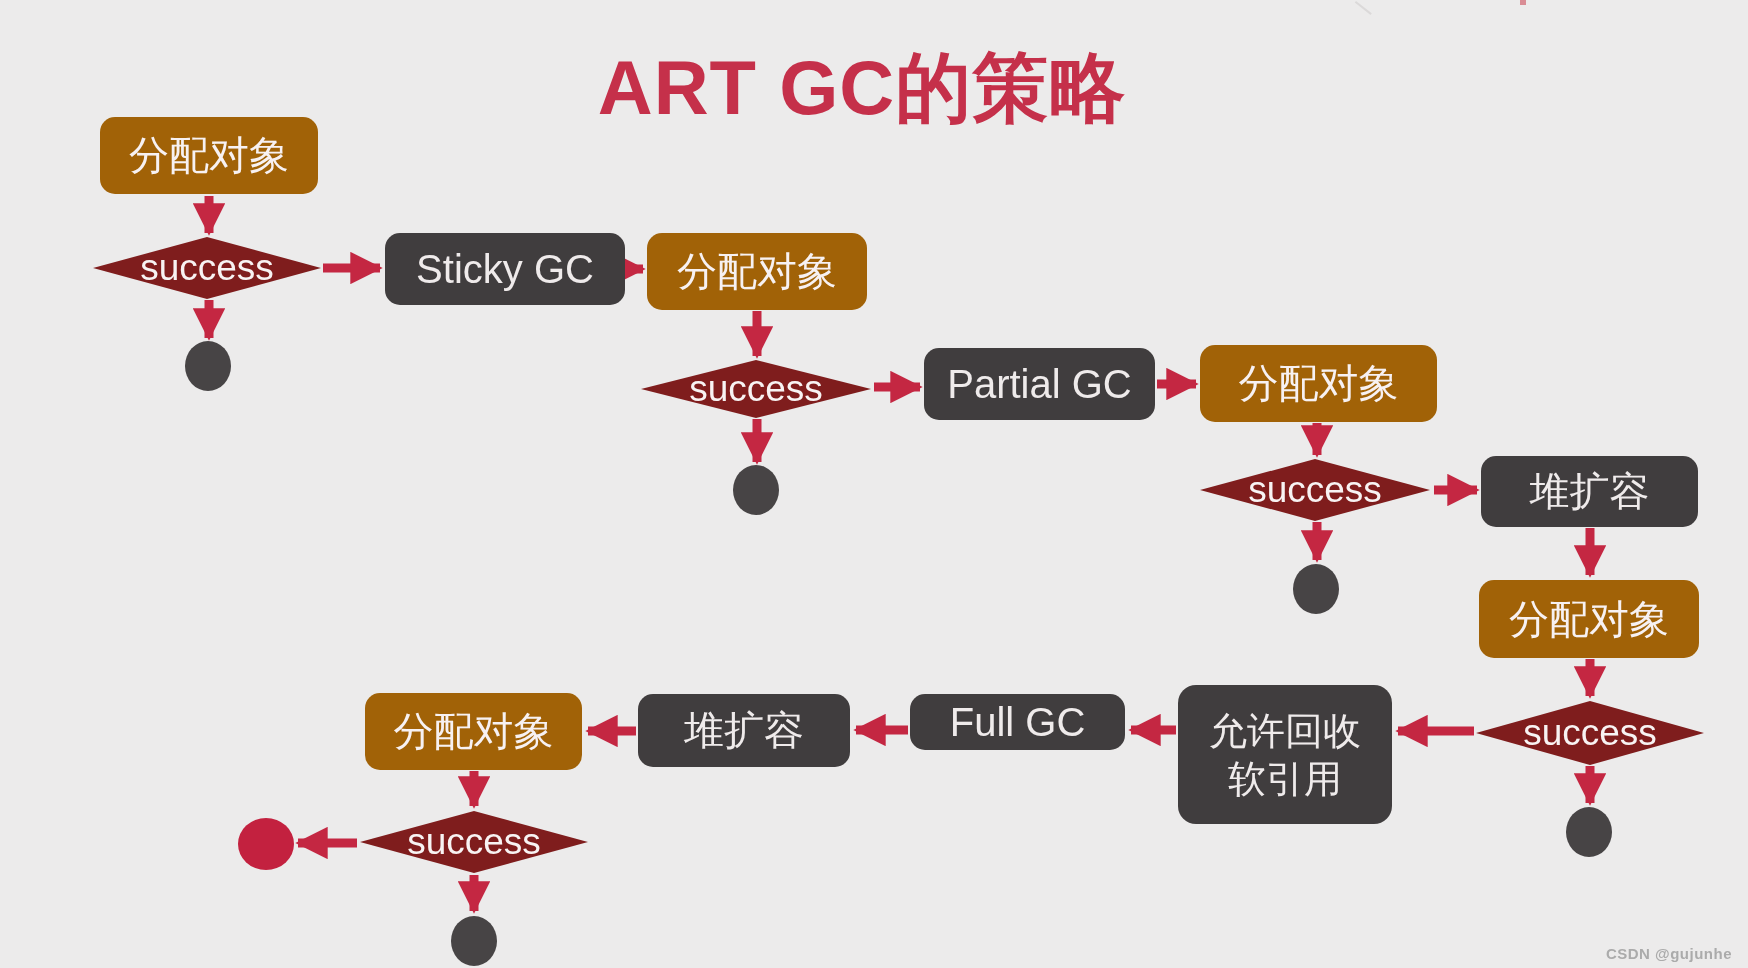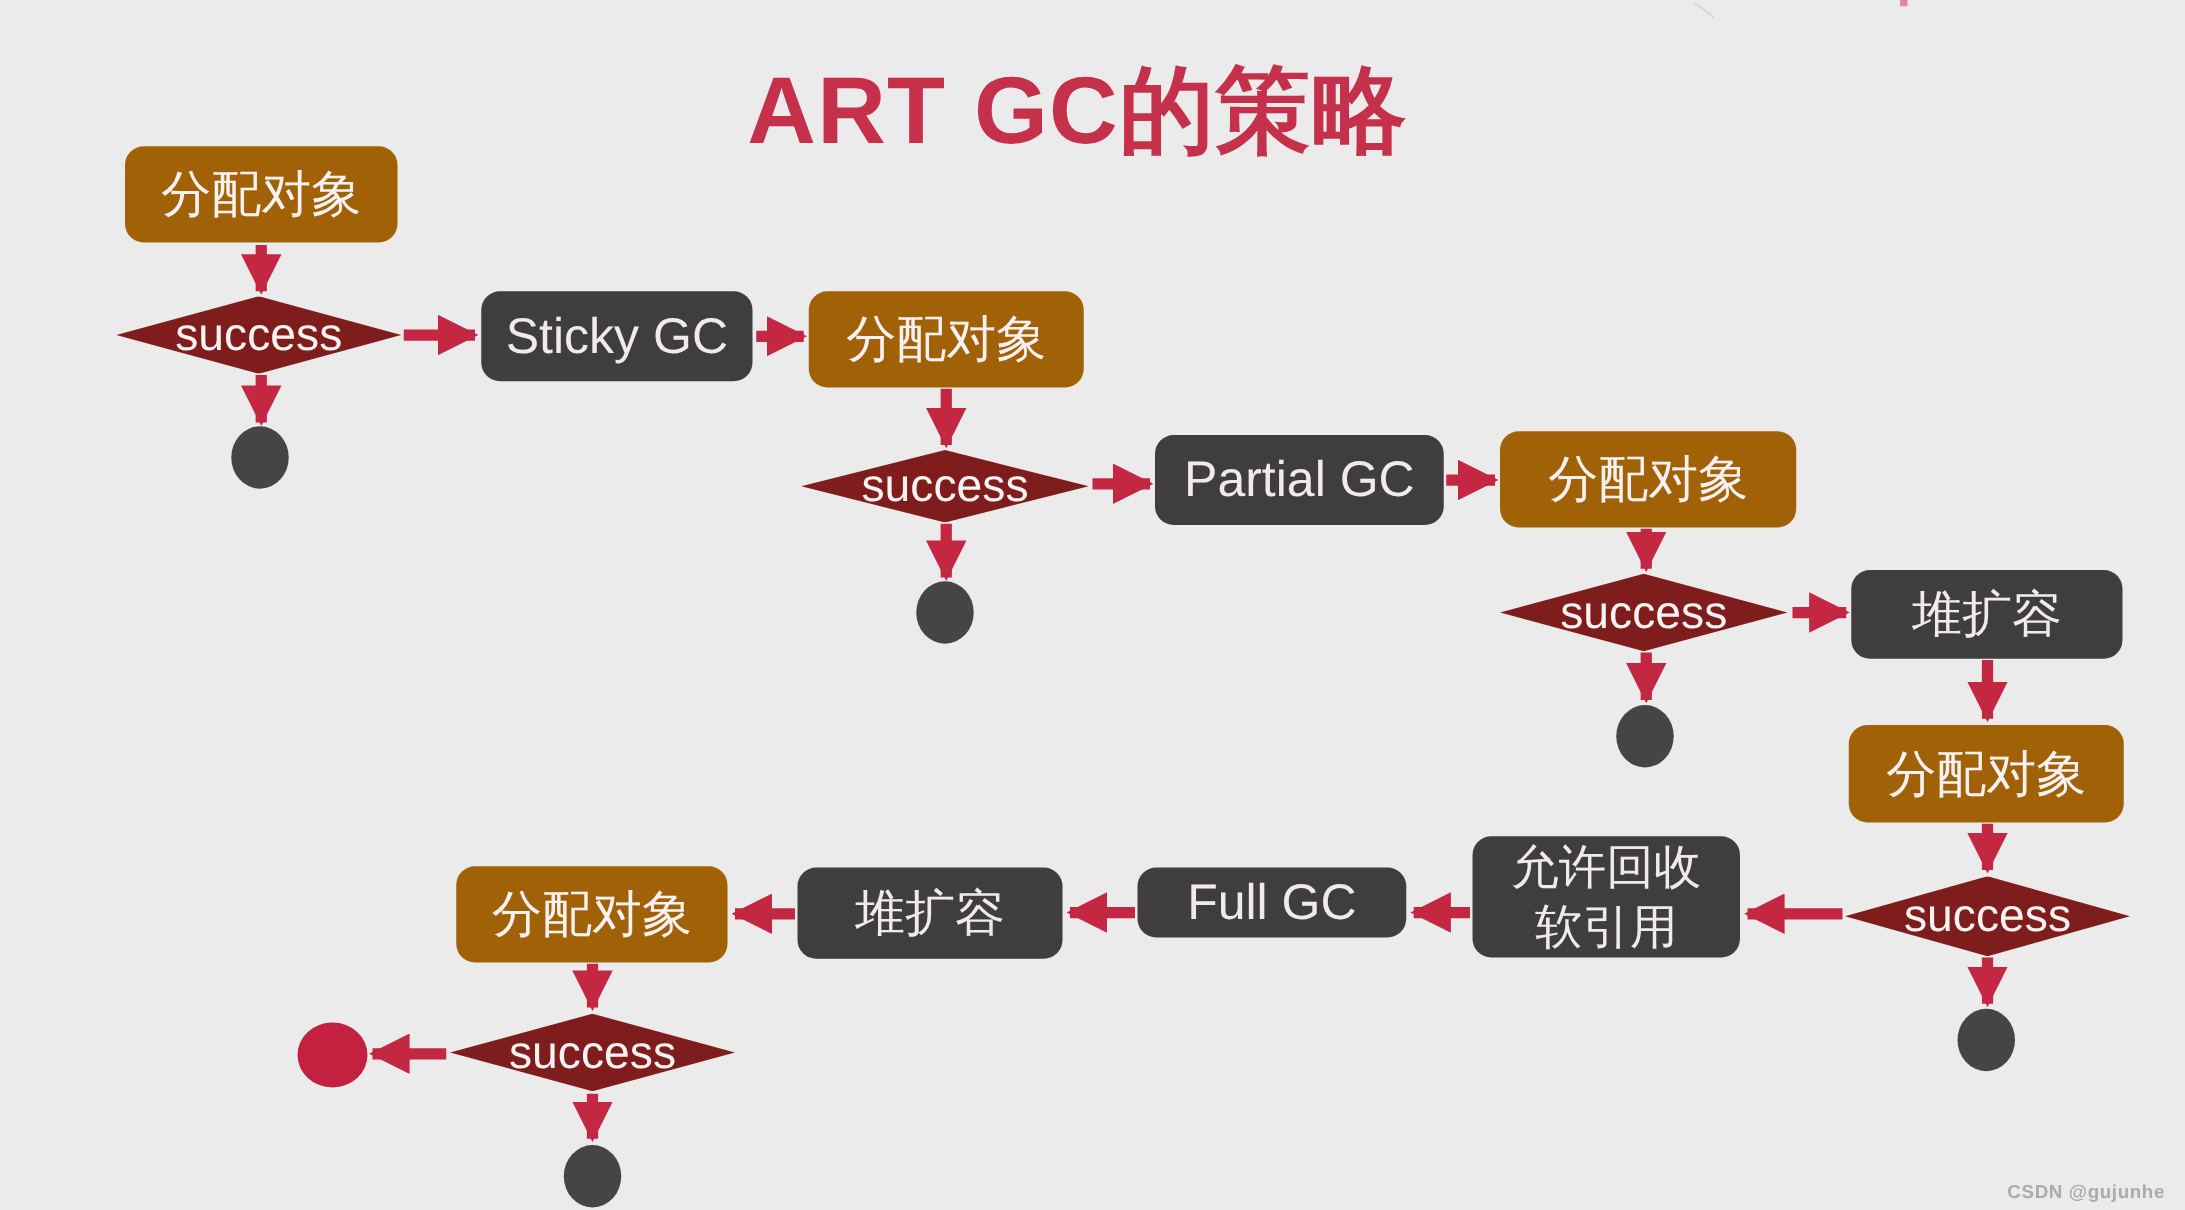--- a/index.html
+++ b/index.html
@@ -89,36 +89,36 @@
       <line x1="474" y1="771" x2="474" y2="806" marker-end="url(#ah)"></line>
       <line x1="357" y1="843" x2="298" y2="843" marker-end="url(#ah)"></line>
       <line x1="474" y1="875" x2="474" y2="911" marker-end="url(#ah)"></line>
     </g>
   </svg>
 
   <div class="node proc-red" style="left:100px;top:117px;width:218px;height:77px;">分配对象</div>
   <div class="node diamond" style="left:93px;top:237px;width:228px;height:62px;">success</div>
   <div class="dot" style="left:185px;top:341px;width:46px;height:50px;"></div>
 
-  <div class="node proc-dark" style="left:385px;top:233px;width:217px;height:72px;">Sticky GC</div>
+  <div class="node proc-dark" style="left:385px;top:233px;width:240px;height:72px;">Sticky GC</div>
   <div class="node proc-red" style="left:647px;top:233px;width:220px;height:77px;">分配对象</div>
   <div class="node diamond" style="left:641px;top:360px;width:230px;height:58px;">success</div>
   <div class="dot" style="left:733px;top:465px;width:46px;height:50px;"></div>
 
   <div class="node proc-dark" style="left:924px;top:348px;width:231px;height:72px;">Partial GC</div>
   <div class="node proc-red" style="left:1200px;top:345px;width:237px;height:77px;">分配对象</div>
   <div class="node diamond" style="left:1200px;top:459px;width:230px;height:62px;">success</div>
   <div class="dot" style="left:1293px;top:564px;width:46px;height:50px;"></div>
 
   <div class="node proc-dark" style="left:1481px;top:456px;width:217px;height:71px;">堆扩容</div>
   <div class="node proc-red" style="left:1479px;top:580px;width:220px;height:78px;">分配对象</div>
   <div class="node diamond" style="left:1476px;top:701px;width:228px;height:64px;">success</div>
   <div class="dot" style="left:1566px;top:807px;width:46px;height:50px;"></div>
 
-  <div class="node proc-dark two-line" style="left:1178px;top:669px;width:214px;height:97px;">
+  <div class="node proc-dark two-line" style="left:1178px;top:685px;width:214px;height:139px;border-radius:18px;">
     <span>允许回收</span>
     <span>软引用</span>
   </div>
   <div class="node proc-dark" style="left:910px;top:694px;width:215px;height:56px;">Full GC</div>
   <div class="node proc-dark" style="left:638px;top:694px;width:212px;height:73px;">堆扩容</div>
   <div class="node proc-red" style="left:365px;top:693px;width:217px;height:77px;">分配对象</div>
   <div class="node diamond" style="left:360px;top:811px;width:228px;height:62px;">success</div>
   <div class="dot dot-red" style="left:238px;top:818px;width:56px;height:52px;"></div>
   <div class="dot" style="left:451px;top:916px;width:46px;height:50px;"></div>
 

